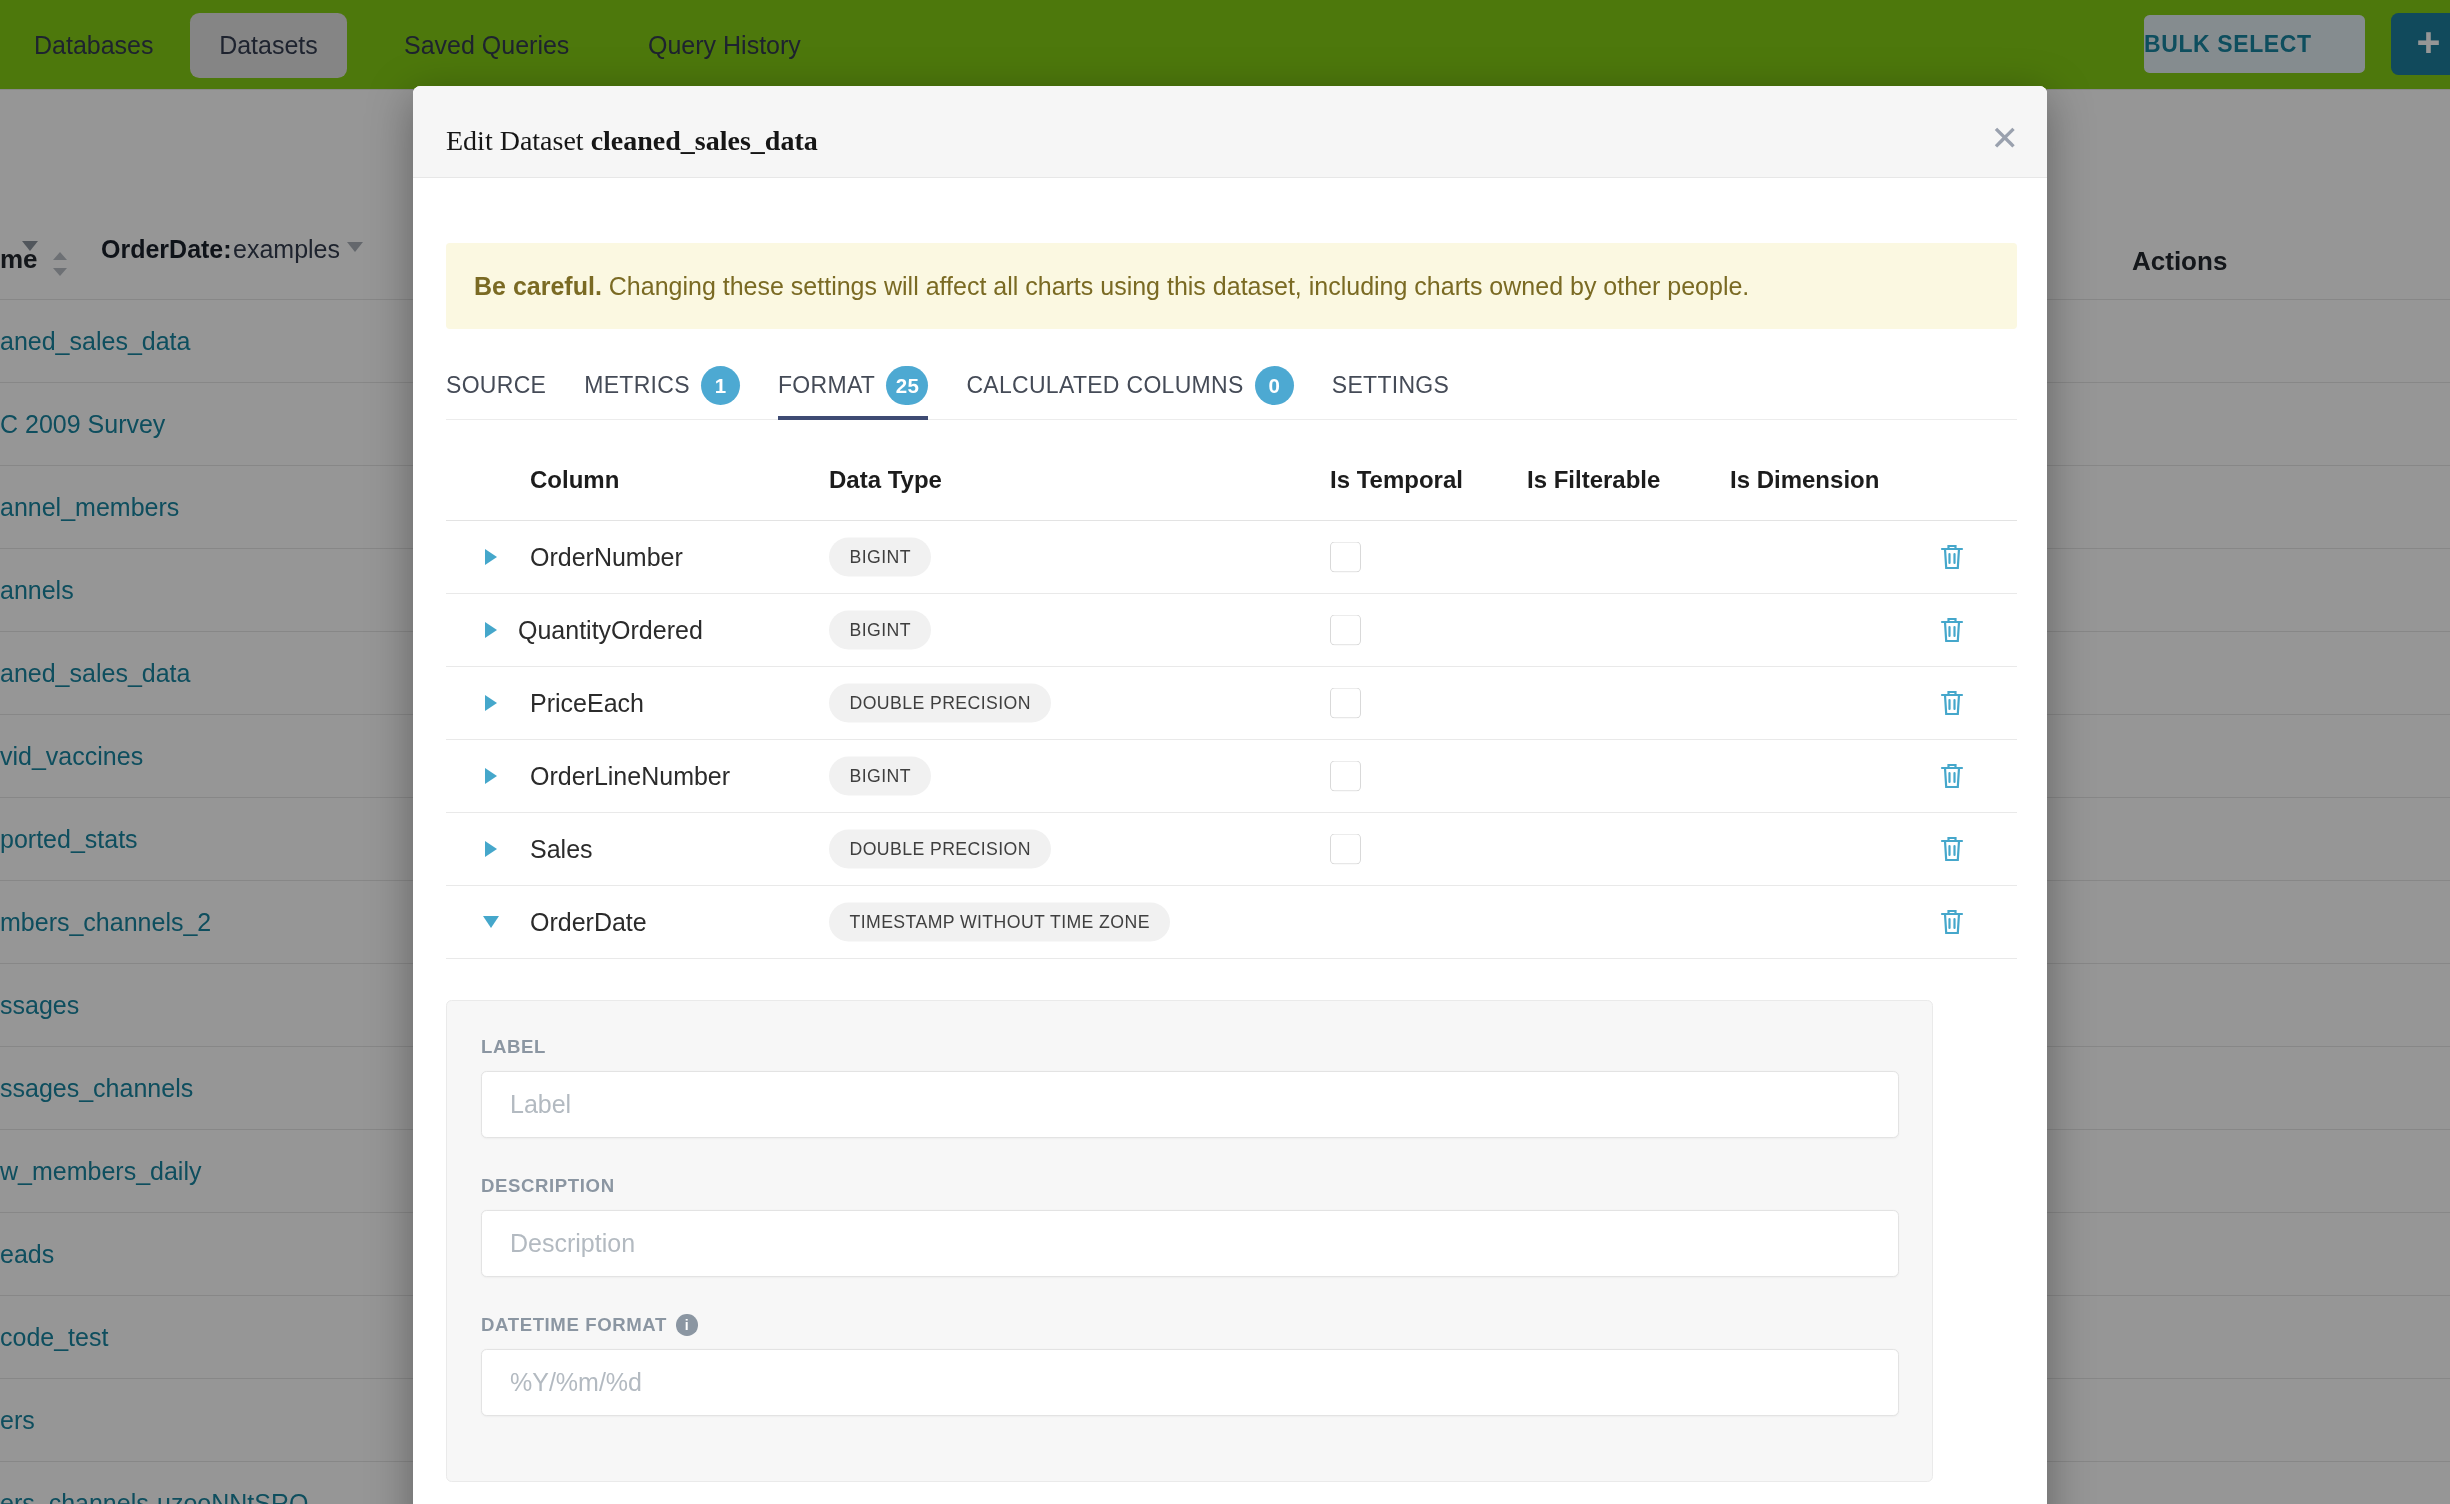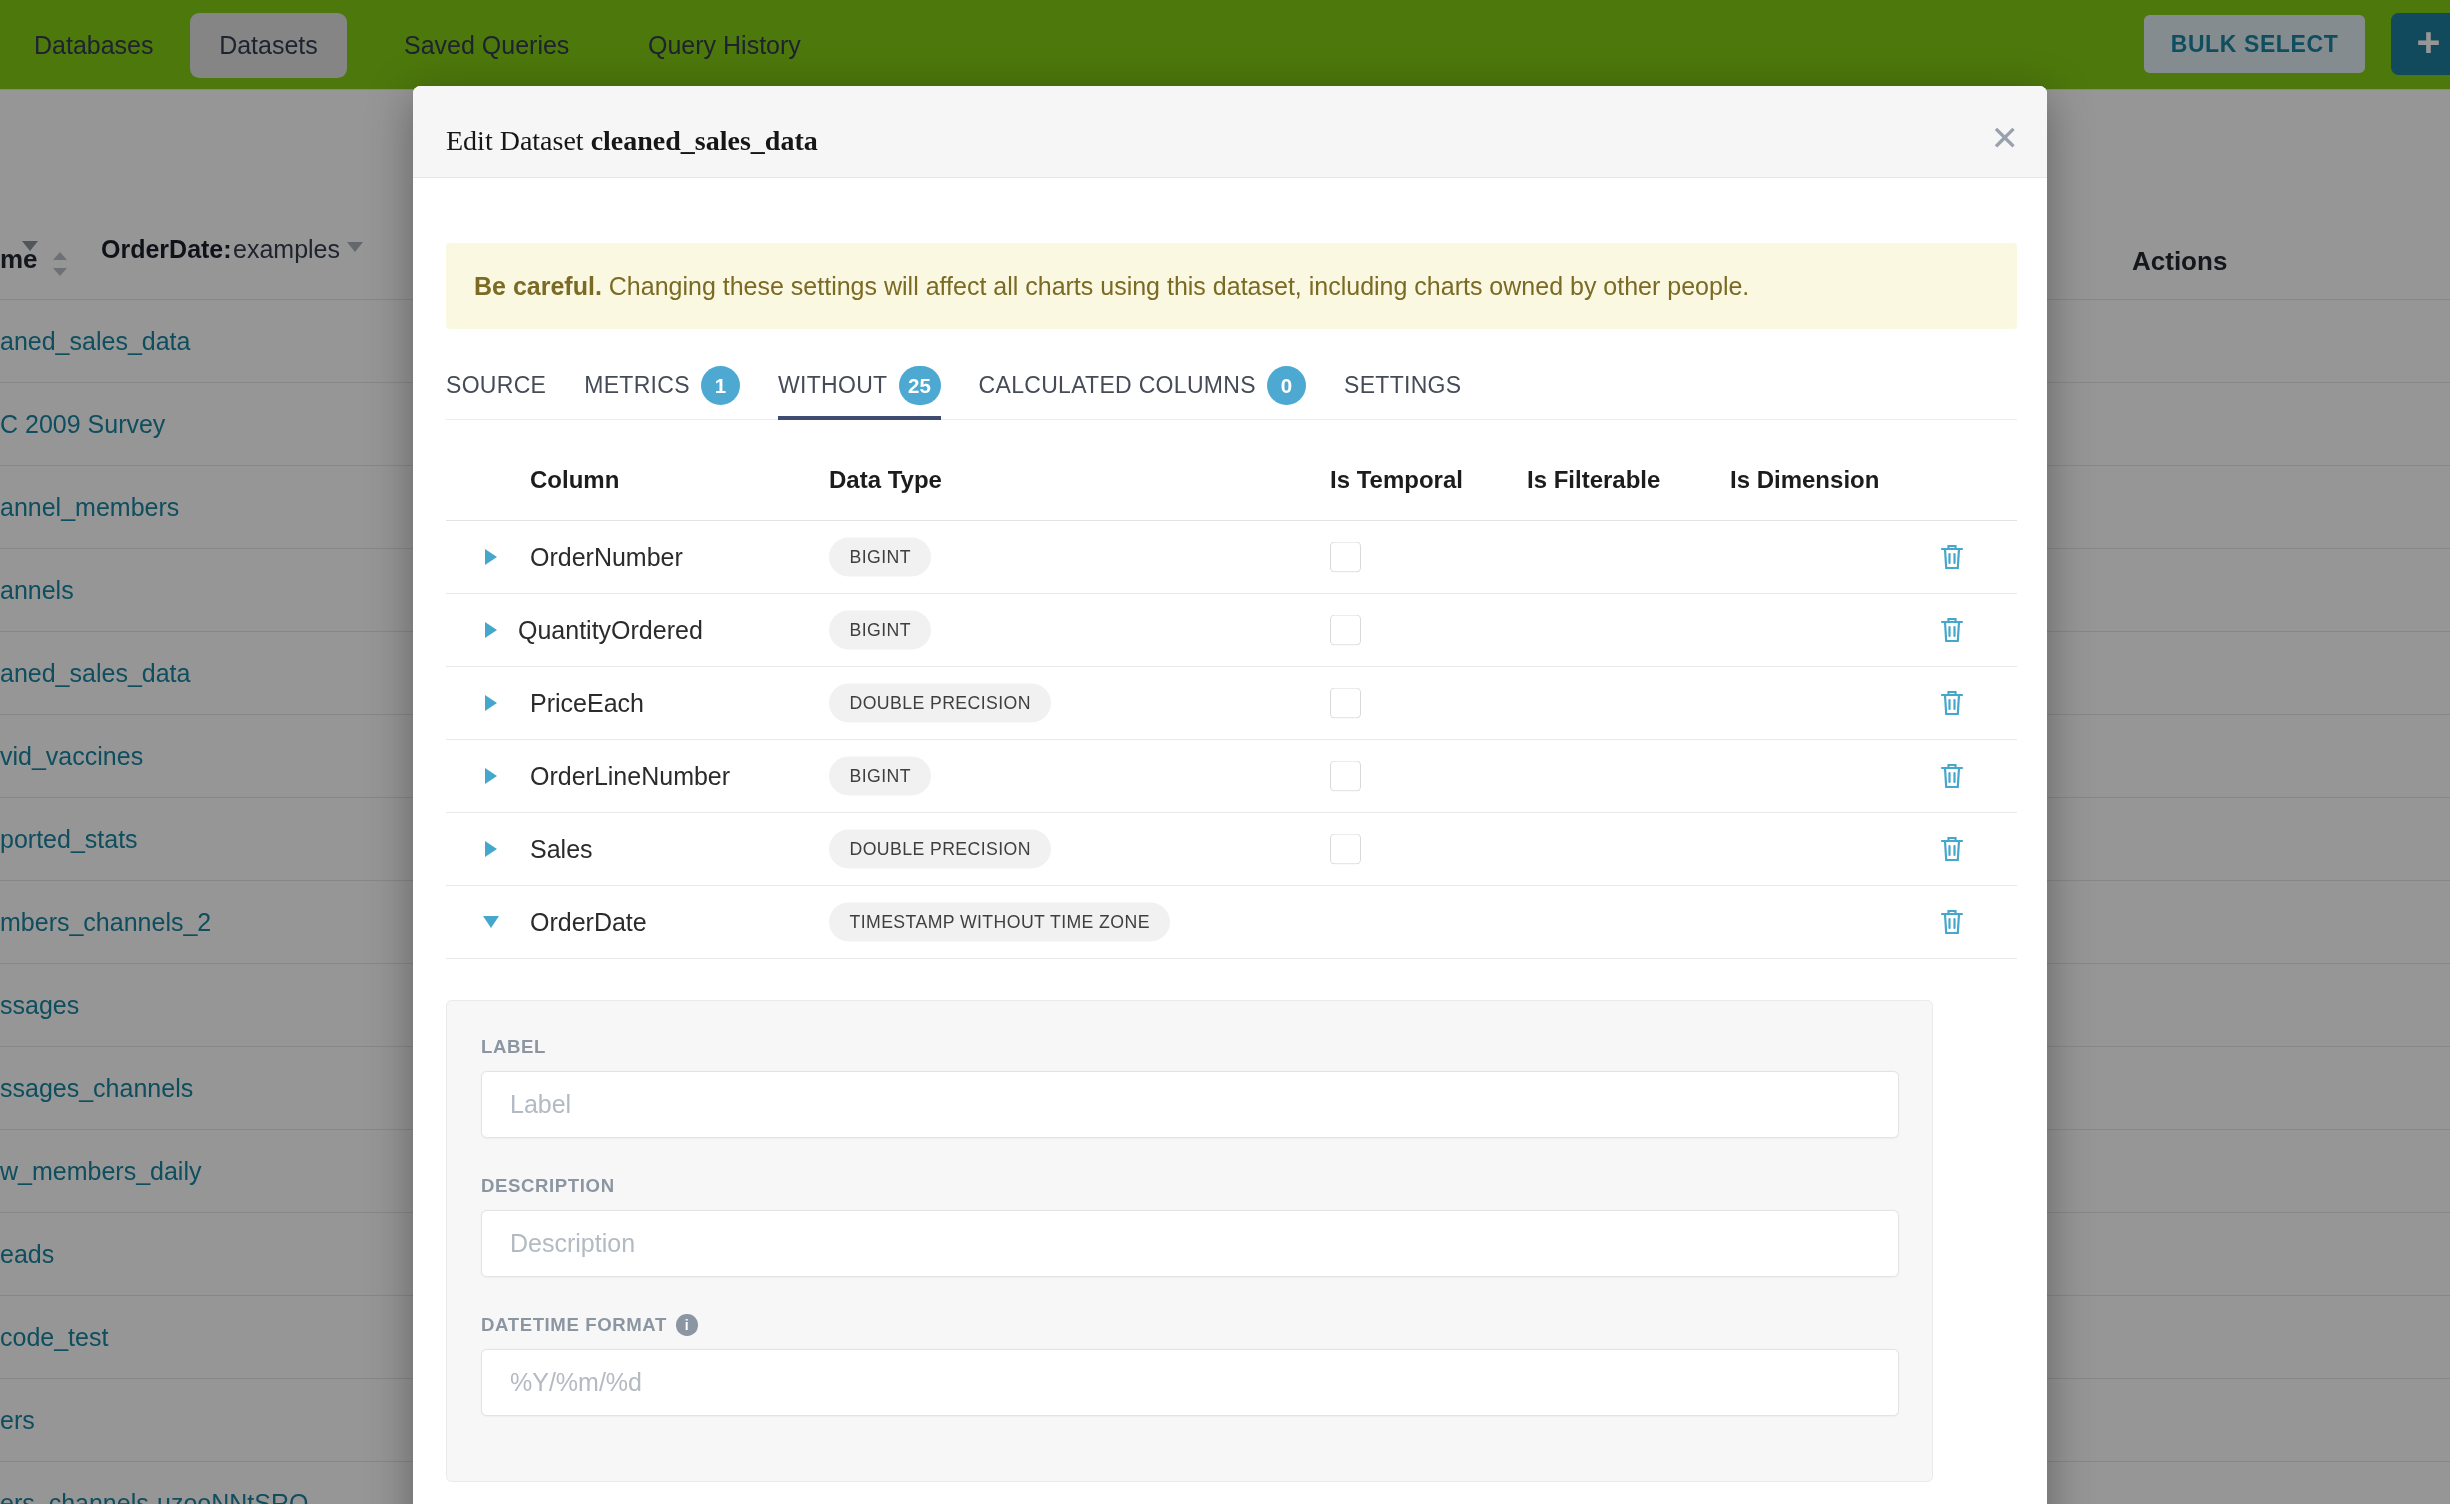--- a/index.html
+++ b/index.html
@@ -5,21 +5,21 @@
   * { margin:0; padding:0; box-sizing:border-box; }
   html,body { background:#888; }
   body { font-family:"Liberation Sans","DejaVu Sans",sans-serif; }
   .stage { position:relative; width:2450px; height:1505px; overflow:hidden; background:#fff; }
 
   
   .bg { position:absolute; inset:0; background:#fff; }
   .topnav { position:absolute; left:0; top:0; width:100%; height:90px; background:#84cc16; border-bottom:0.9px solid #e9e9e9; }
   .nav-item { position:absolute; top:0; height:90px; line-height:90px; font-size:25px; color:#333c50; cursor:default; white-space:nowrap; }
   .nav-pill { position:absolute; left:190px; top:13px; width:157px; height:65px; background:#e2e2e2; border-radius:9.3px; text-align:center; line-height:65px; font-size:25px; color:#333c50; }
-  .bulk-btn { position:absolute; left:2144px; top:15px; width:221px; height:58px; background:#e3eff4; border-radius:5.6px; color:#1985a0; font-size:23px; font-weight:600; letter-spacing:0.6px; text-align:center; line-height:58px; }
+  .bulk-btn { position:absolute; left:2144px; top:15px; width:221px; height:58px; background:#e3eff4; border-radius:5.6px; color:#1985a0; font-size:23px; font-weight:600; letter-spacing:0.6px; line-height:58px; }
   .plus-btn { position:absolute; left:2391px; top:13px; width:75px; height:62px; background:#1e7e9c; border-radius:7.5px; color:#fff; font-size:41px; font-weight:600; text-align:center; line-height:58px; }
 
   .filterbar { position:absolute; left:0; top:90px; width:100%; height:121px; background:#fff; }
   .caret-down-sm { width:0; height:0; border-left:8.4px solid transparent; border-right:8.4px solid transparent; border-top:10.3px solid #8a929c; display:inline-block; }
   .f-caret1 { position:absolute; left:22.4px; top:151px; }
   .f-label { position:absolute; left:101px; top:145px; font-size:25px; font-weight:700; color:#1b212c; line-height:28px; }
   .f-value { position:absolute; left:233px; top:145px; font-size:25px; color:#343d4e; line-height:28px; }
   .f-caret2 { position:absolute; left:347px; top:152px; border-top-color:#aab0b8; }
 
   .bg-name-header { position:absolute; left:0; top:244px; font-size:26px; font-weight:700; color:#23272e; }
@@ -168,21 +168,21 @@
 
     <div class="tabs">
       <div class="tab">
           <span>SOURCE</span>
         </div>
       <div class="tab">
           <span>METRICS</span>
           <span class="badge">1</span>
         </div>
       <div class="tab active">
-          <span>WITHOUT</span>
+          <span>FORMAT</span>
           <span class="badge">25</span>
         </div>
       <div class="tab">
           <span>CALCULATED COLUMNS</span>
           <span class="badge">0</span>
         </div>
       <div class="tab">
           <span>SETTINGS</span>
         </div>
     </div>

